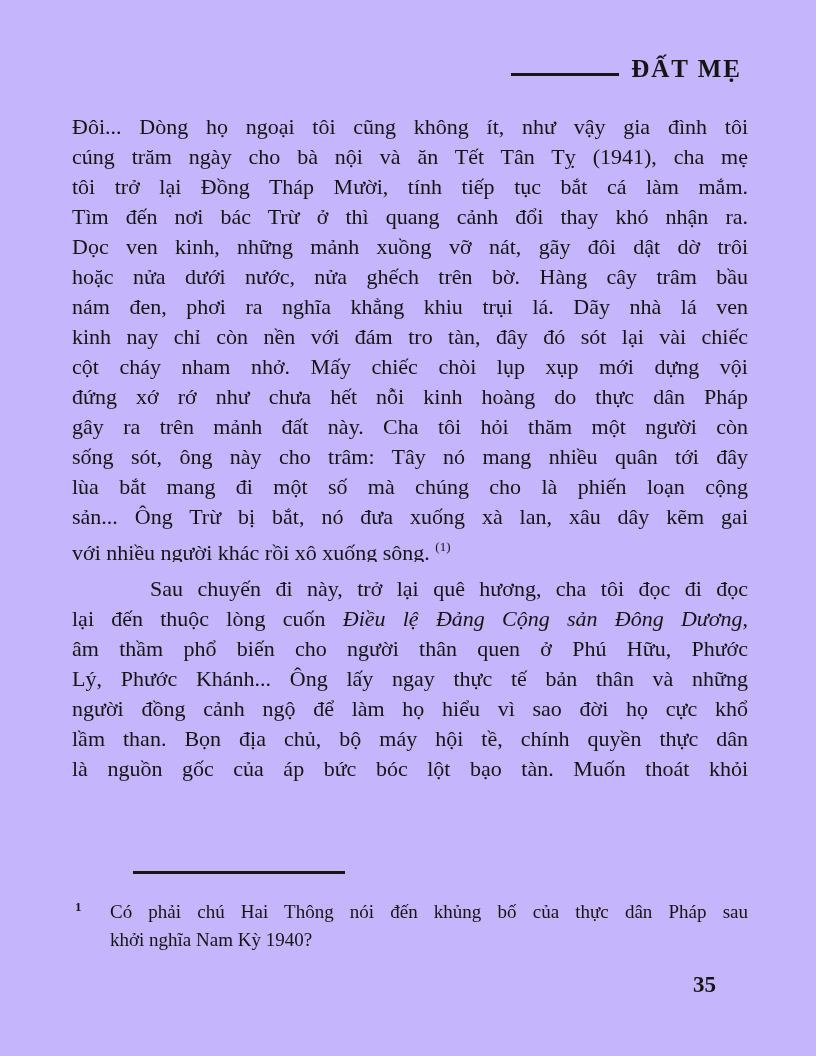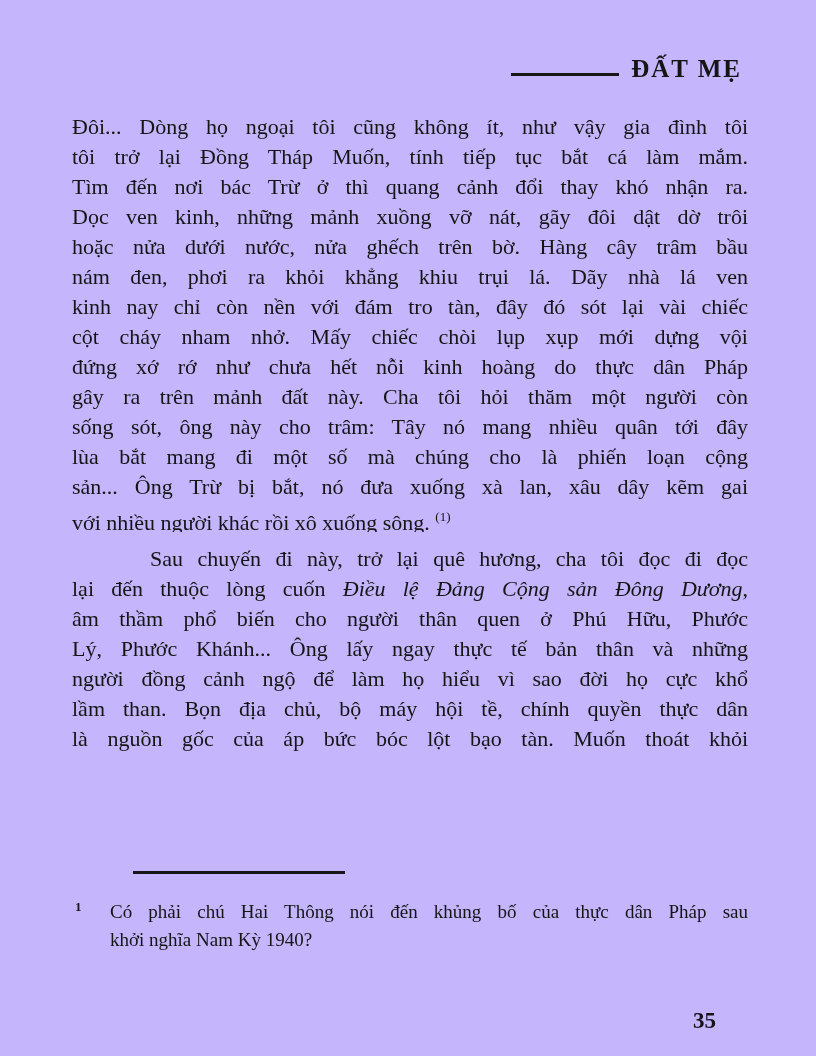--- a/index.html
+++ b/index.html
@@ -88,41 +88,41 @@
   .fn-text { margin-left: 38px; }
   .fn-text .line { height: 28px; line-height: 28px; font-size: 19px; }
 
   
   .page-number {
     position: absolute;
     left: 693px;
     top: 972px;
     font-size: 23px;
     font-weight: bold;
-    margin-top: 36px;
   }
 </style>
 </head>
 <body>
 
 <div class="page">
 
   <div class="header">
     <span class="header-rule"></span>
     <span class="header-title">ĐẤT MẸ</span>
   </div>
 
   <div class="body-text" id="body-text">
       <div class="paragraph">
         <div class="line"><span>Đôi... Dòng họ ngoại tôi cũng không ít, như vậy gia đình tôi</span></div>
-        <div class="line"><span>tôi trở lại Đồng Tháp Muốn, tính tiếp tục bắt cá làm mắm.</span></div>
+        <div class="line"><span>cúng trăm ngày cho bà nội và ăn Tết Tân Tỵ (1941), cha mẹ</span></div>
+        <div class="line"><span>tôi trở lại Đồng Tháp Mười, tính tiếp tục bắt cá làm mắm.</span></div>
         <div class="line"><span>Tìm đến nơi bác Trừ ở thì quang cảnh đổi thay khó nhận ra.</span></div>
         <div class="line"><span>Dọc ven kinh, những mảnh xuồng vỡ nát, gãy đôi dật dờ trôi</span></div>
         <div class="line"><span>hoặc nửa dưới nước, nửa ghếch trên bờ. Hàng cây trâm bầu</span></div>
-        <div class="line"><span>nám đen, phơi ra khỏi khẳng khiu trụi lá. Dãy nhà lá ven</span></div>
+        <div class="line"><span>nám đen, phơi ra nghĩa khẳng khiu trụi lá. Dãy nhà lá ven</span></div>
         <div class="line"><span>kinh nay chỉ còn nền với đám tro tàn, đây đó sót lại vài chiếc</span></div>
         <div class="line"><span>cột cháy nham nhở. Mấy chiếc chòi lụp xụp mới dựng vội</span></div>
         <div class="line"><span>đứng xớ rớ như chưa hết nỗi kinh hoàng do thực dân Pháp</span></div>
         <div class="line"><span>gây ra trên mảnh đất này. Cha tôi hỏi thăm một người còn</span></div>
         <div class="line"><span>sống sót, ông này cho trâm: Tây nó mang nhiều quân tới đây</span></div>
         <div class="line"><span>lùa bắt mang đi một số mà chúng cho là phiến loạn cộng</span></div>
         <div class="line"><span>sản... Ông Trừ bị bắt, nó đưa xuống xà lan, xâu dây kẽm gai</span></div>
         <div class="line no-just"><span>với nhiều người khác rồi xô xuống sông. </span><span class="sup">(1)</span></div>
       </div>
       <div class="paragraph indent-first">

